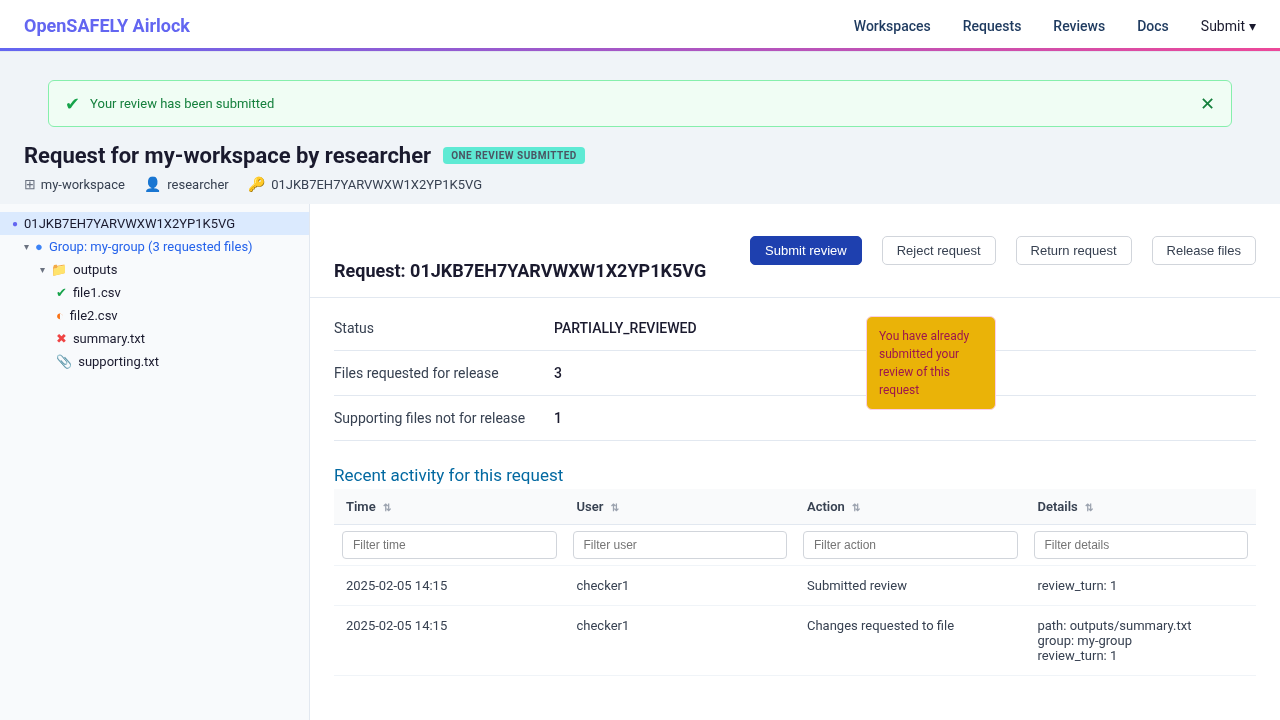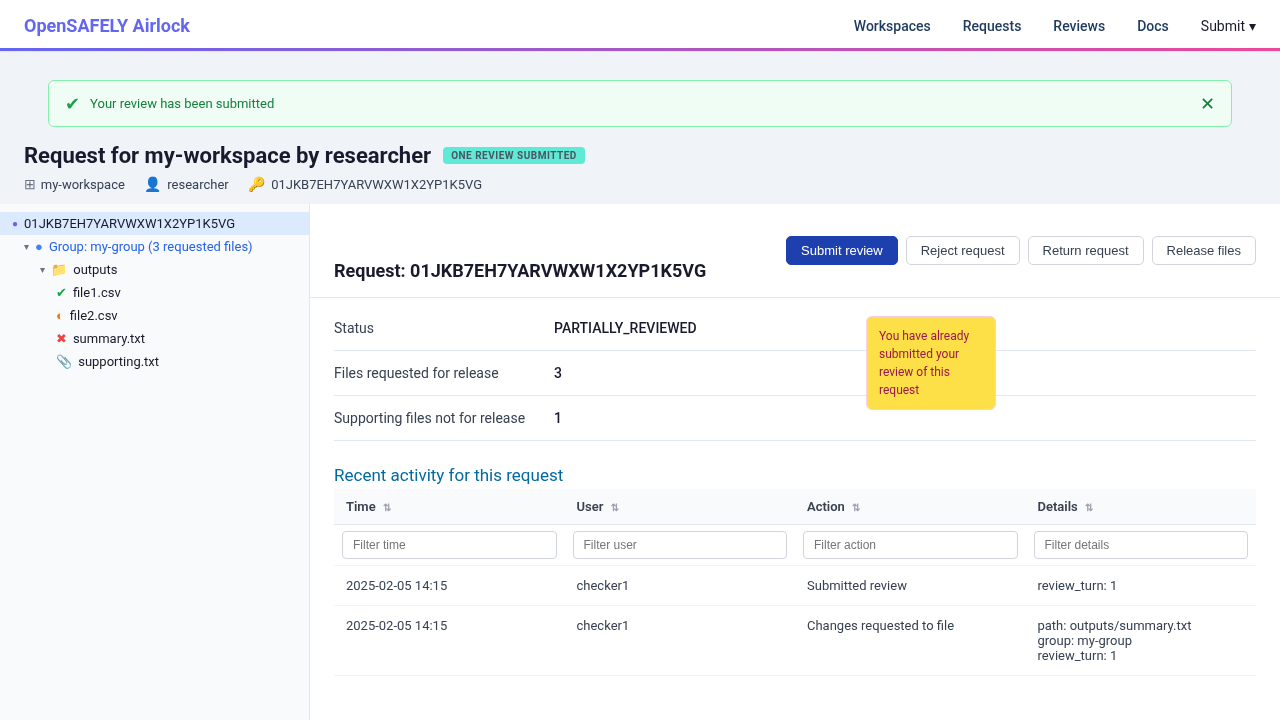--- a/index.html
+++ b/index.html
@@ -138,21 +138,21 @@
     
     .main-panel { flex: 1; padding: 0 0 24px 0; background: white; overflow-x: hidden; }
     .request-header {
       padding: 16px 24px;
       display: flex;
       justify-content: space-between;
       align-items: center;
       border-bottom: 1px solid #e2e8f0;
     }
     .request-title { font-size: 18px; font-weight: 700; color: #1a1a2e; margin-top: 40px; }
-    .action-buttons { display: flex; gap: 8px; }
+    .action-buttons { display: flex; gap: 20px; }
     .btn {
       padding: 6px 14px;
       border-radius: 5px;
       font-size: 13px;
       font-weight: 500;
       cursor: pointer;
       border: 1px solid #d1d5db;
       background: white;
       color: #374151;
     }
@@ -168,21 +168,21 @@
       position: relative;
     }
     .status-label { width: 220px; font-size: 14px; color: #374151; }
     .status-value { font-size: 14px; color: #1a1a2e; font-weight: 500; }
 
     
     .tooltip-bubble {
       position: absolute;
       right: 260px;
       top: 10px;
-      background: #fde047;
+      background: #eab308;
       border: 1px solid #fbcfe8;
       border-radius: 6px;
       padding: 10px 12px;
       font-size: 12px;
       color: #9d174d;
       max-width: 130px;
       line-height: 1.5;
       z-index: 10;
     }
 

